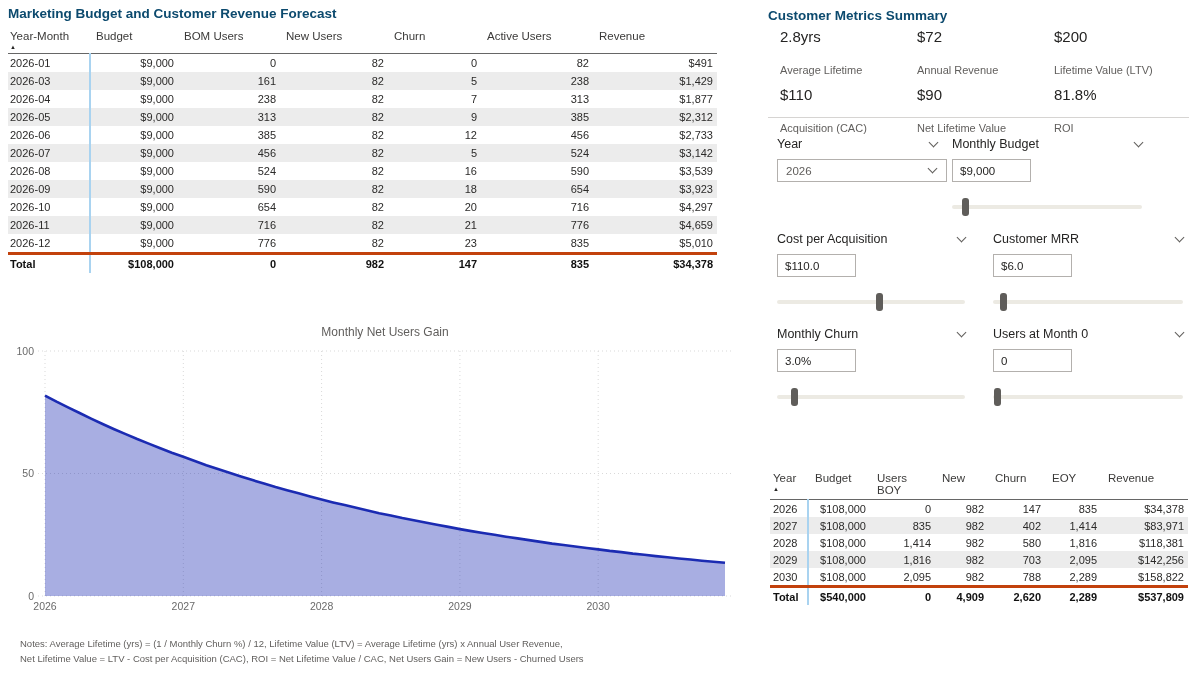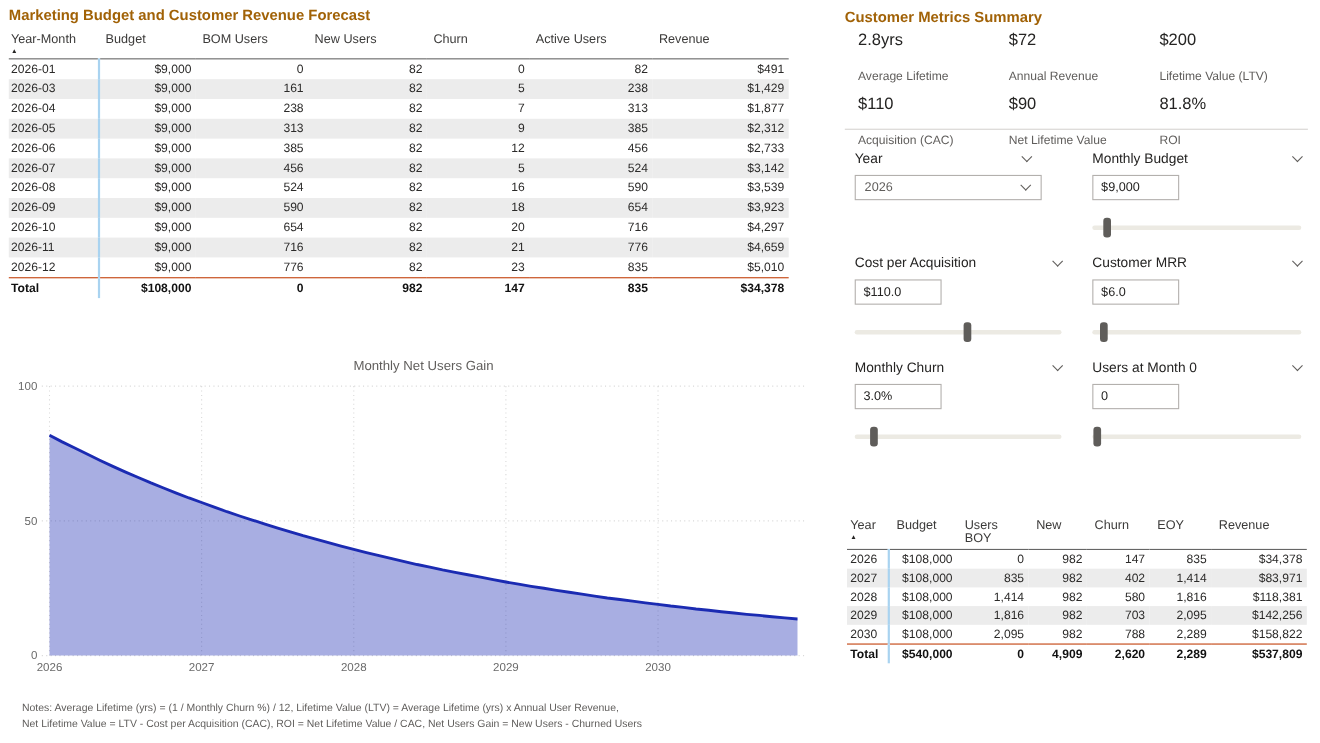--- a/index.html
+++ b/index.html
@@ -1,29 +1,29 @@
 <!DOCTYPE html>
 <html><head>
 <meta charset="utf-8">
 <style>
   html,body{margin:0;padding:0;background:#fff;}
   #canvas{position:relative;width:1200px;height:675px;background:#fff;overflow:hidden;
           font-family:"Liberation Sans",sans-serif;-webkit-font-smoothing:antialiased;}
-  .visual-title{font-size:13.5px;font-weight:bold;color:#a16207;}
+  .visual-title{font-size:13.5px;font-weight:bold;color:#0c4a6e;}
 
   
   table.pbi{border-collapse:collapse;table-layout:fixed;font-size:11px;color:#2b2a29;}
   table.pbi th{font-weight:normal;color:#3b3a39;text-align:left;vertical-align:top;
                border-bottom:1px solid #666;padding:2px 2px 3px 6px;font-size:11.5px;}
   table.pbi th:first-child{padding-left:2px;}
   table.pbi td{text-align:right;padding:0 4px 0 0;height:18px;}
   table.pbi td:first-child{text-align:left;padding-left:2px;border-right:2px solid #a9d3f0;}
   table.pbi tbody tr:nth-child(even){background:#ececec;}
   table.pbi tr.total-row{background:#fff !important;}
-  table.pbi tr.total-row td{font-weight:bold;border-top:1px solid #c2410c;color:#111;}
+  table.pbi tr.total-row td{font-weight:bold;border-top:3px solid #c2410c;color:#111;}
   .sort-arrow{display:block;font-size:6px;line-height:6px;color:#252423;margin-top:2px;}
 
   #forecast-block{position:absolute;left:8px;top:6px;width:712px;}
   #forecast-table{margin-top:7px;width:709px;}
 
   #year-block{position:absolute;left:770px;top:470px;width:420px;}
   #year-table{width:418px;}
   #year-table td{height:17px;}
   #year-table th{padding-left:7px;}
   #year-table th:first-child{padding-left:3px;}
@@ -263,21 +263,21 @@
     <div class="slicer-head">
       <span>Year</span>
       <span class="chev"></span>
     </div>
     <div class="dropdown">
       <span>2026</span>
       <span class="chev"></span>
     </div>
   </div>
 
-  <div class="slicer" id="slicer-budget" style="left:993px;top:136px;width:190px">
+  <div class="slicer" id="slicer-budget" style="left:952px;top:136px;width:190px">
     <div class="slicer-head">
       <span>Monthly Budget</span>
       <span class="chev"></span>
     </div>
     <input class="slicer-input" value="$9,000" style="">
     <div class="slider">
       <div class="slider-track"></div>
       <div class="slider-handle" style="left: calc(7% - 3px);"></div>
     </div>
   </div>

